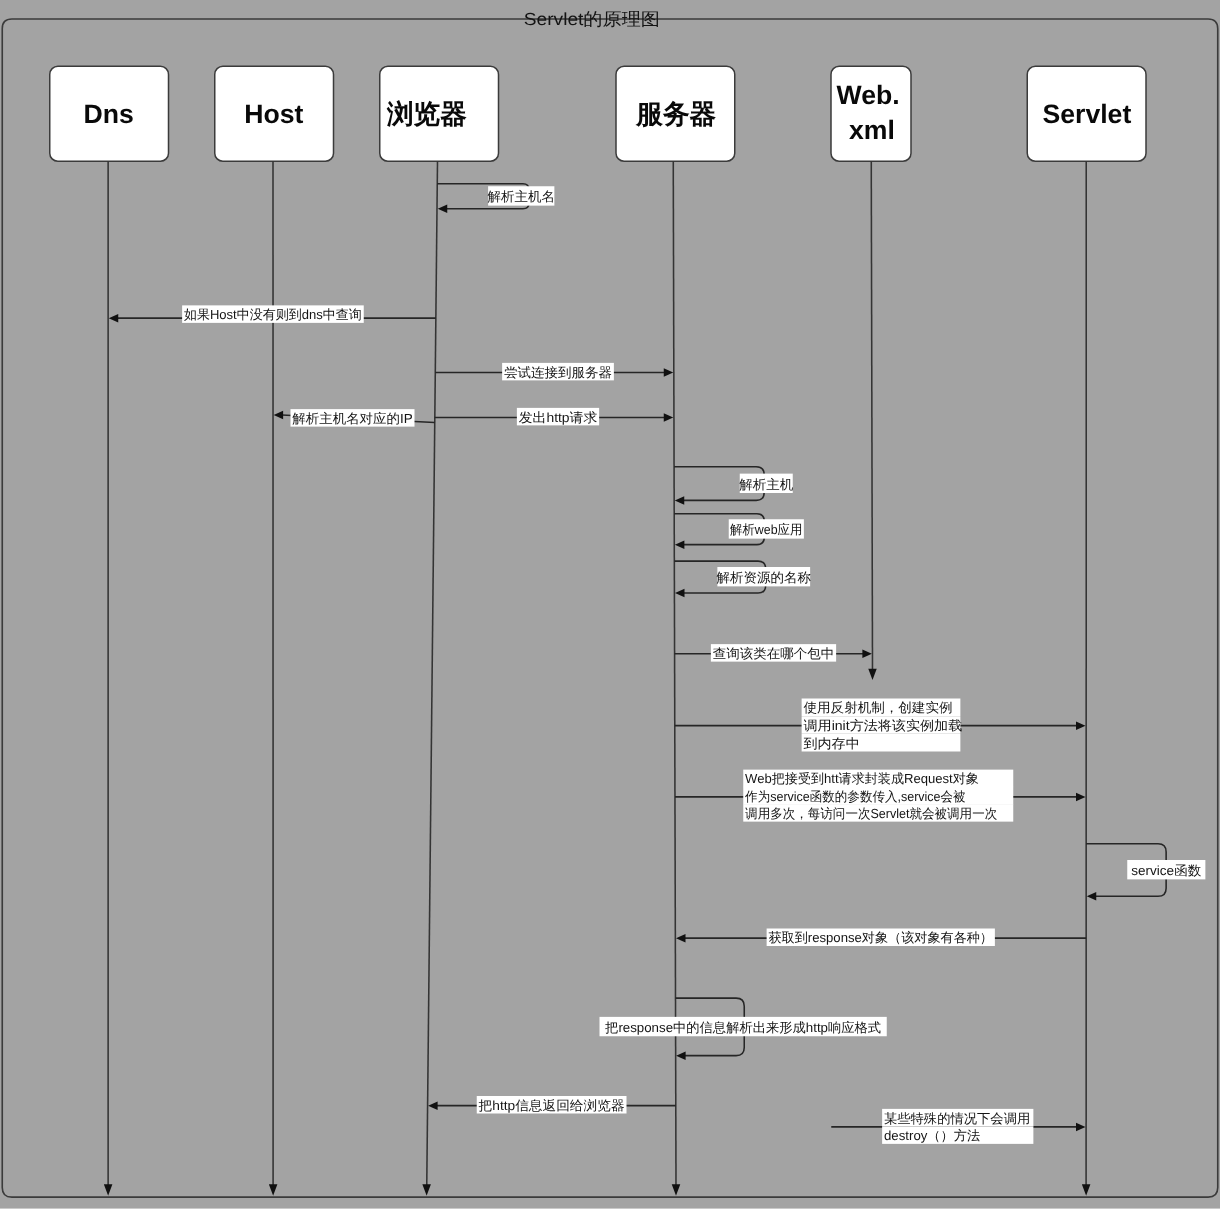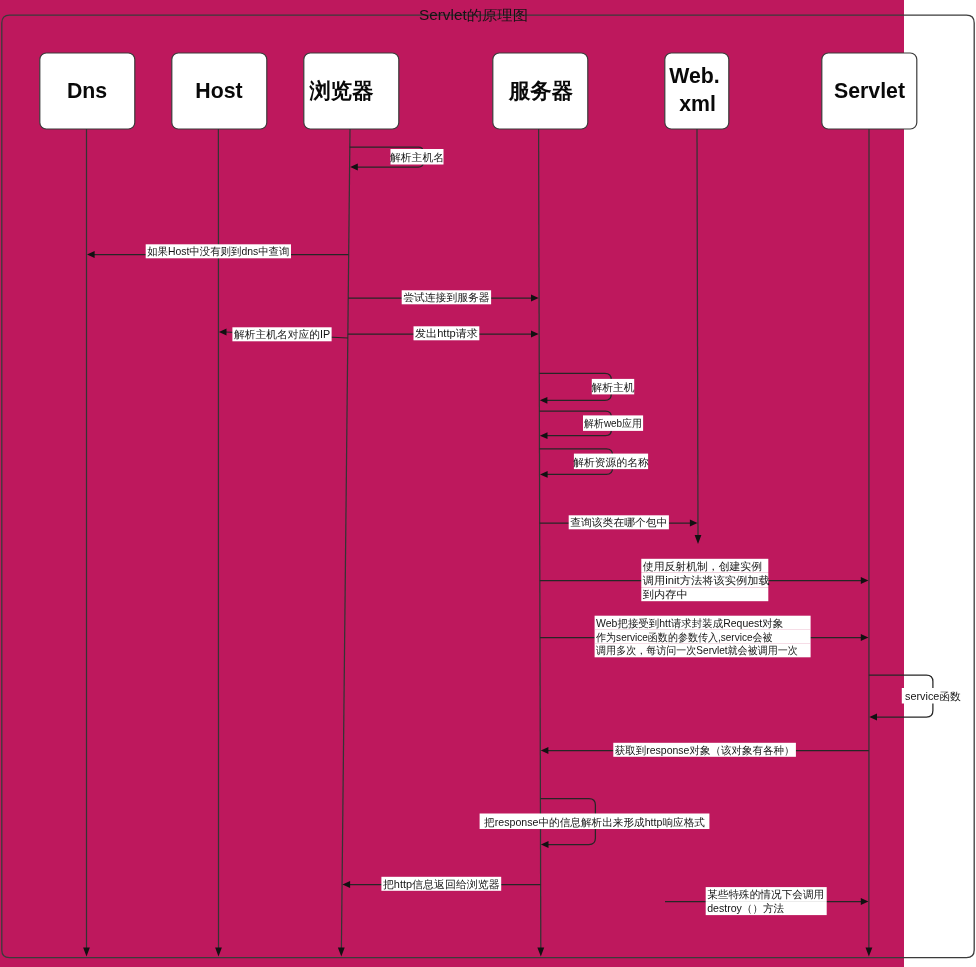--- a/index.html
+++ b/index.html
@@ -1,19 +1,19 @@
 <!DOCTYPE html>
 <html><head>
 <meta charset="utf-8">
 <title>Servlet</title>
 <style>
   html,body{margin:0;padding:0;background:#ffffff;}
   body{width:976px;height:967px;overflow:hidden;
        font-family:"Liberation Sans",sans-serif;}
-  #diagram{position:relative;width:904px;height:967px;background:#be185d;}
+  #diagram{position:relative;width:976px;height:967px;background:#a3a3a3;}
   svg{position:absolute;left:0;top:0;display:block;}
   .frame{fill:none;stroke:#3b3b3b;stroke-width:1.3;}
   .lifebox{fill:#ffffff;stroke:#3b3b3b;stroke-width:1.2;}
   .lifeline{stroke:#343434;stroke-width:1.25;fill:none;}
   .msgline{stroke:#262626;stroke-width:1.25;fill:none;}
   .ahead{fill:#111111;stroke:none;}
   .title{font-size:14px;fill:#141414;}
   .boxlabel{font-size:21.3px;font-weight:bold;fill:#090909;}
   .msglabel{font-size:10.6px;fill:#141414;}
   .labelbg{fill:#ffffff;stroke:none;}

